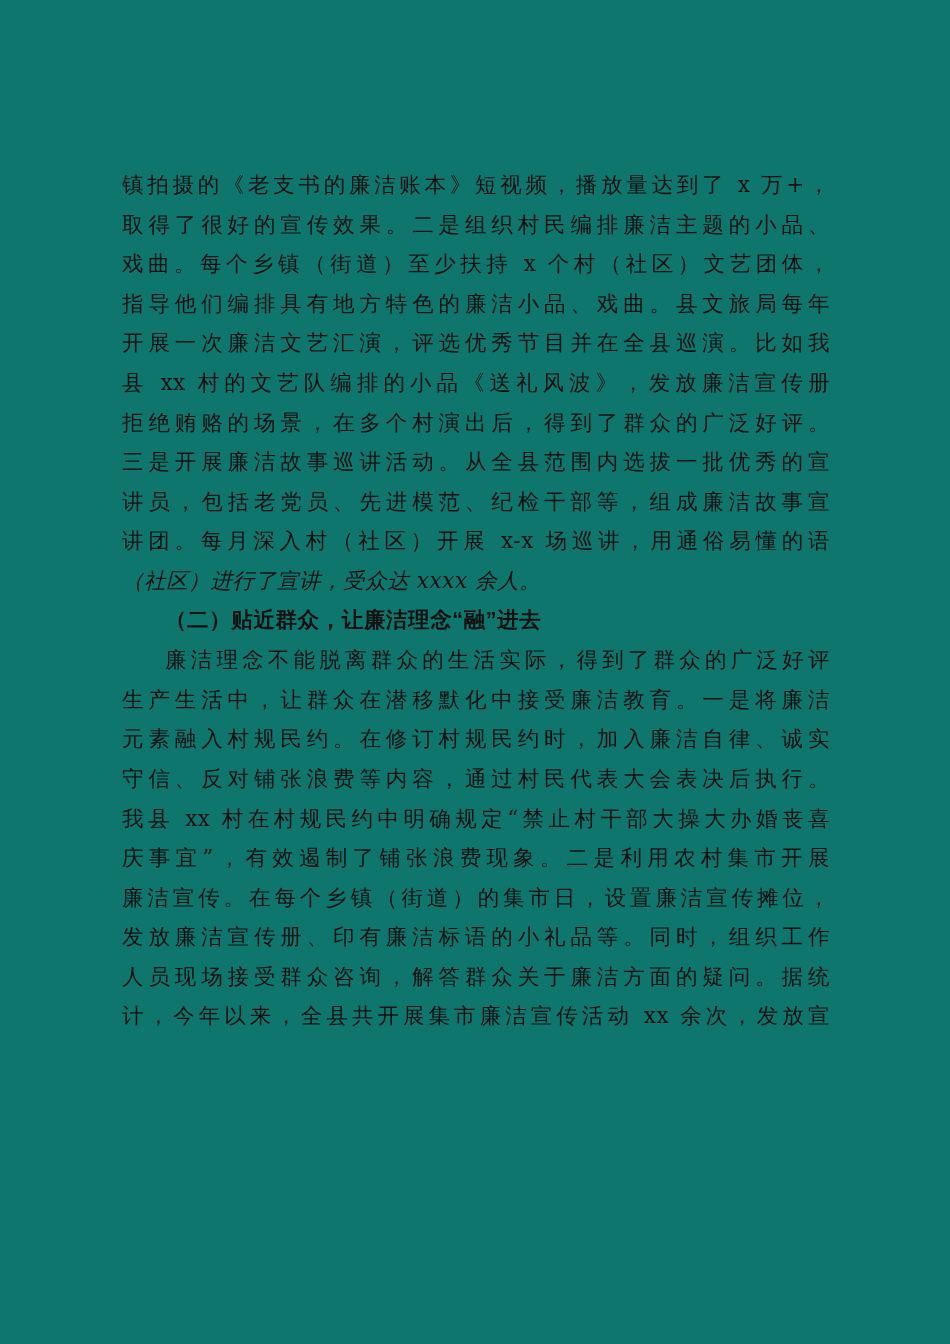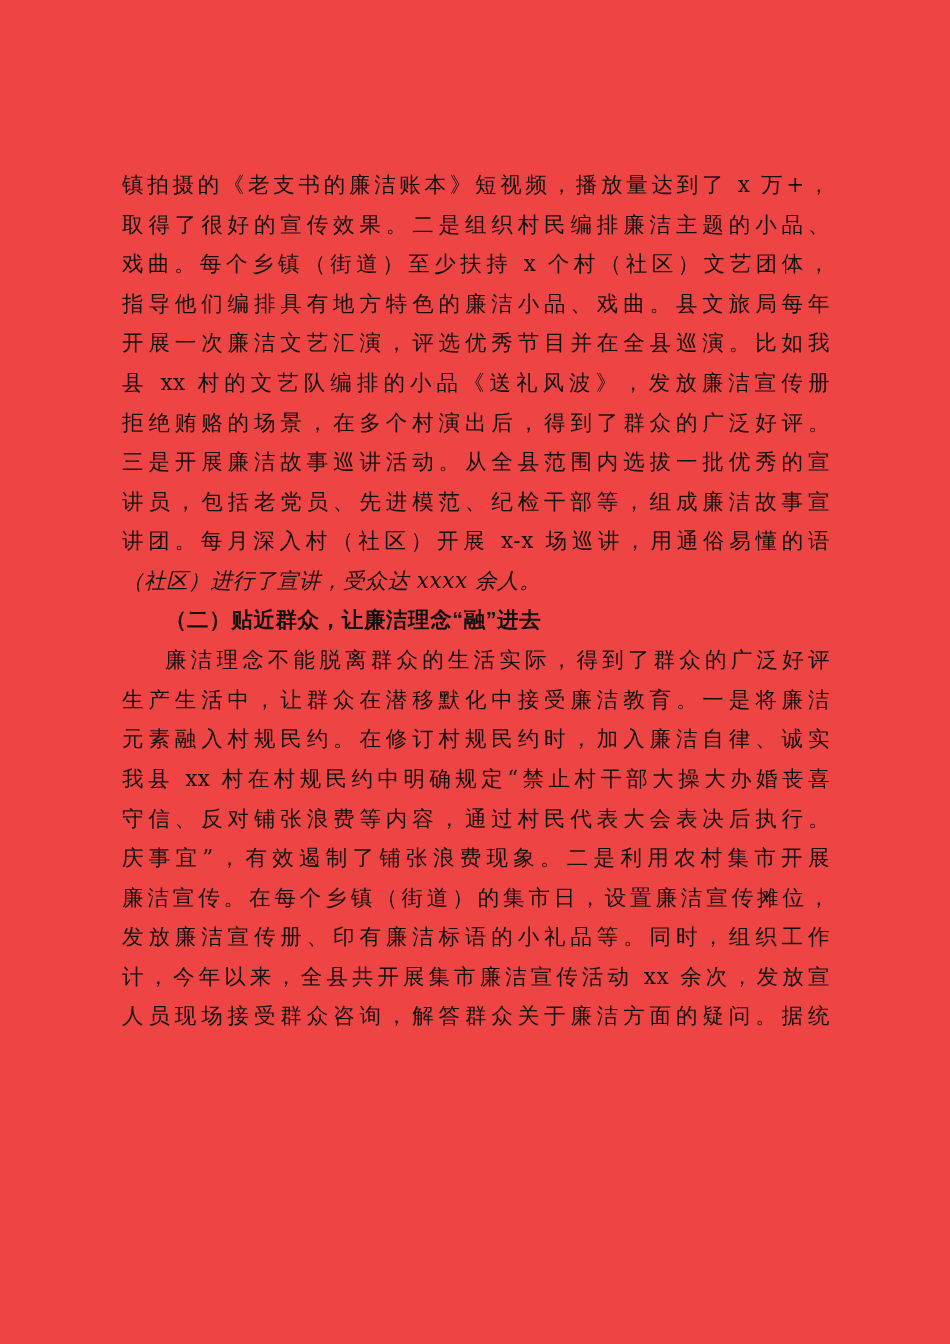--- a/index.html
+++ b/index.html
@@ -1,17 +1,17 @@
 <!DOCTYPE html>
 <html><head>
 <meta charset="utf-8">
 <style>
   html, body { margin:0; padding:0; background:#ffffff; }
   body { width:950px; height:1344px; position:relative; overflow:hidden; }
-  .page { position:absolute; left:0; top:0; width:950px; height:1344px; background:#ef4444; }
+  .page { position:absolute; left:0; top:0; width:950px; height:1344px; background:#0f766e; }
   .body-text {
     position:absolute; left:122px; top:165px; width:708px;
     font-family:"DejaVu Serif", "Liberation Serif", serif;
     font-size:21.5px; line-height:39.6px; color:#111;
     letter-spacing:0.6px;
   }
   .para { margin:0; text-align:justify; text-align-last:left; }
   .line { display:block; white-space:nowrap; text-align:justify; text-align-last:justify; }
   .line.last { text-align-last:left;font-style:italic; }
   .heading { margin:0; text-indent:43px; font-family:Liberation Sans, sans-serif; font-weight:bold; }
@@ -32,22 +32,22 @@
       <span class="line">三是开展廉洁故事巡讲活动。从全县范围内选拔一批优秀的宣</span>
       <span class="line">讲员，包括老党员、先进模范、纪检干部等，组成廉洁故事宣</span>
       <span class="line">讲团。每月深入村（社区）开展 x-x 场巡讲，用通俗易懂的语</span>
       <span class="line last">（社区）进行了宣讲，受众达 xxxx 余人。</span>
     </div>
     <div class="heading">（二）贴近群众，让廉洁理念“融”进去</div>
     <div class="para">
       <span class="line" style="padding-left:43px;">廉洁理念不能脱离群众的生活实际，得到了群众的广泛好评</span>
       <span class="line">生产生活中，让群众在潜移默化中接受廉洁教育。一是将廉洁</span>
       <span class="line">元素融入村规民约。在修订村规民约时，加入廉洁自律、诚实</span>
+      <span class="line">守信、反对铺张浪费等内容，通过村民代表大会表决后执行。</span>
       <span class="line">我县 xx 村在村规民约中明确规定“禁止村干部大操大办婚丧喜</span>
-      <span class="line">守信、反对铺张浪费等内容，通过村民代表大会表决后执行。</span>
       <span class="line">庆事宜”，有效遏制了铺张浪费现象。二是利用农村集市开展</span>
       <span class="line">廉洁宣传。在每个乡镇（街道）的集市日，设置廉洁宣传摊位，</span>
       <span class="line">发放廉洁宣传册、印有廉洁标语的小礼品等。同时，组织工作</span>
+      <span class="line">人员现场接受群众咨询，解答群众关于廉洁方面的疑问。据统</span>
       <span class="line">计，今年以来，全县共开展集市廉洁宣传活动 xx 余次，发放宣</span>
-      <span class="line">人员现场接受群众咨询，解答群众关于廉洁方面的疑问。据统</span>
     </div>
   </div>
 </div>
 
 </body></html>

